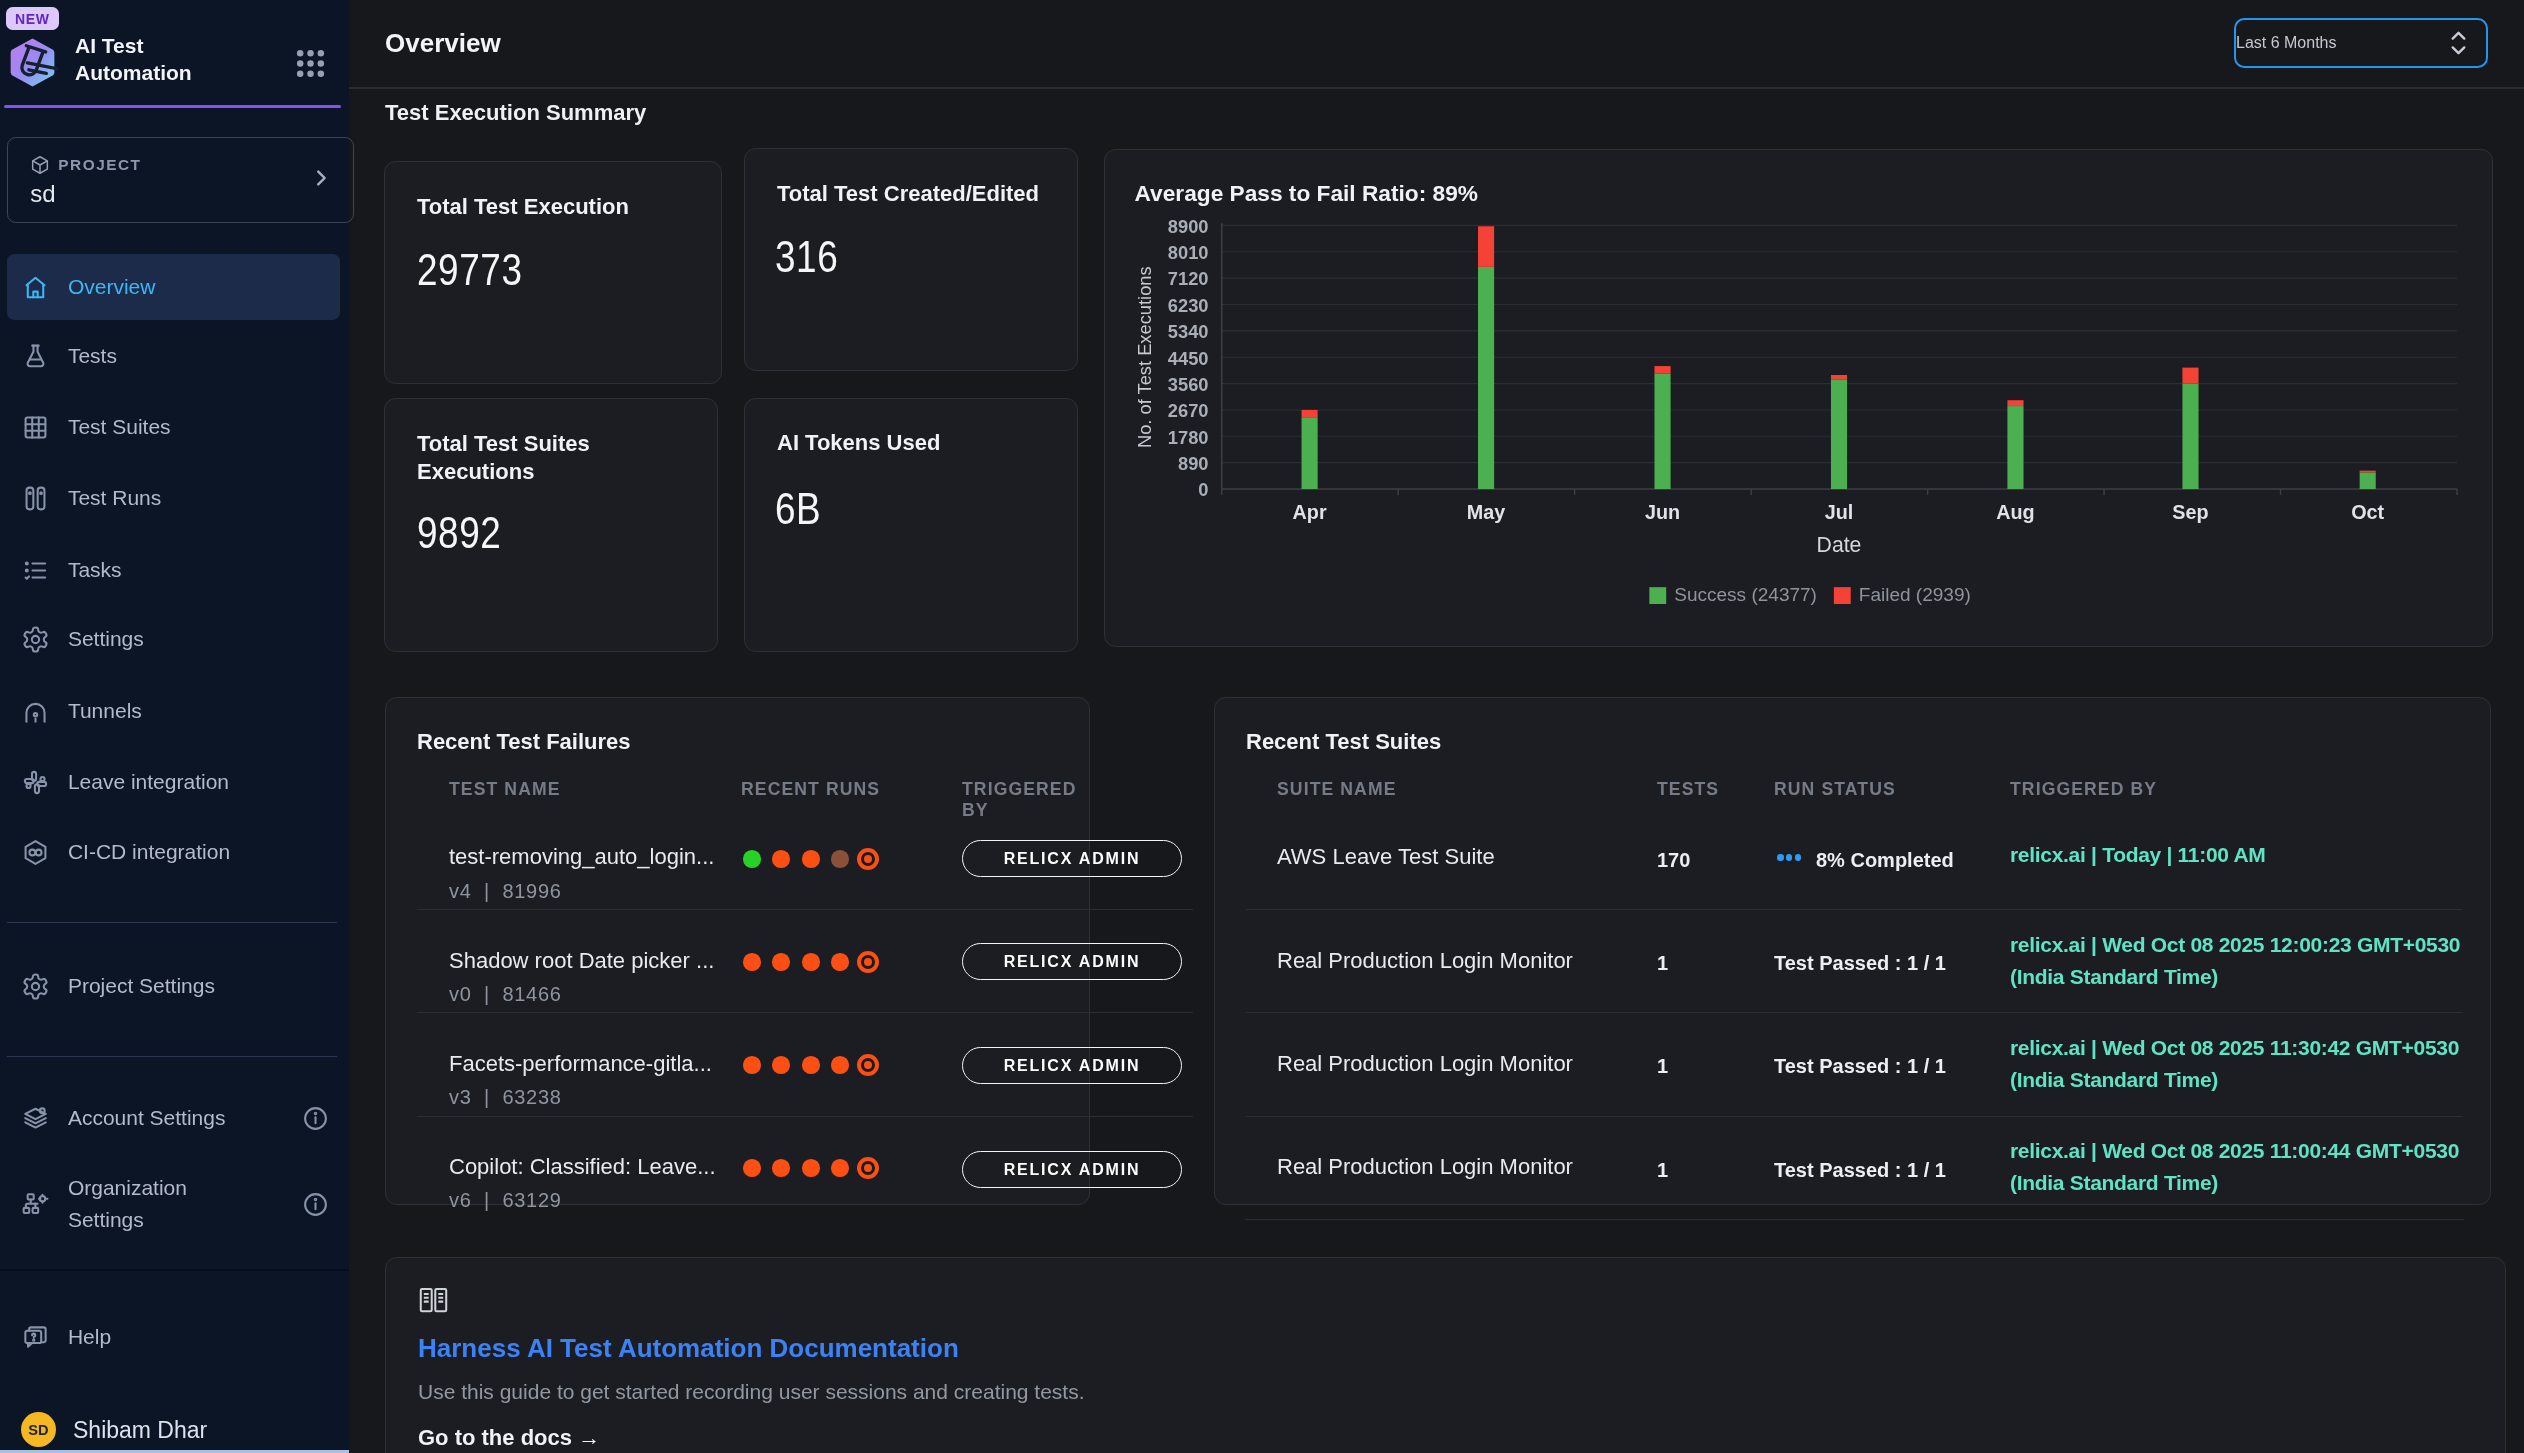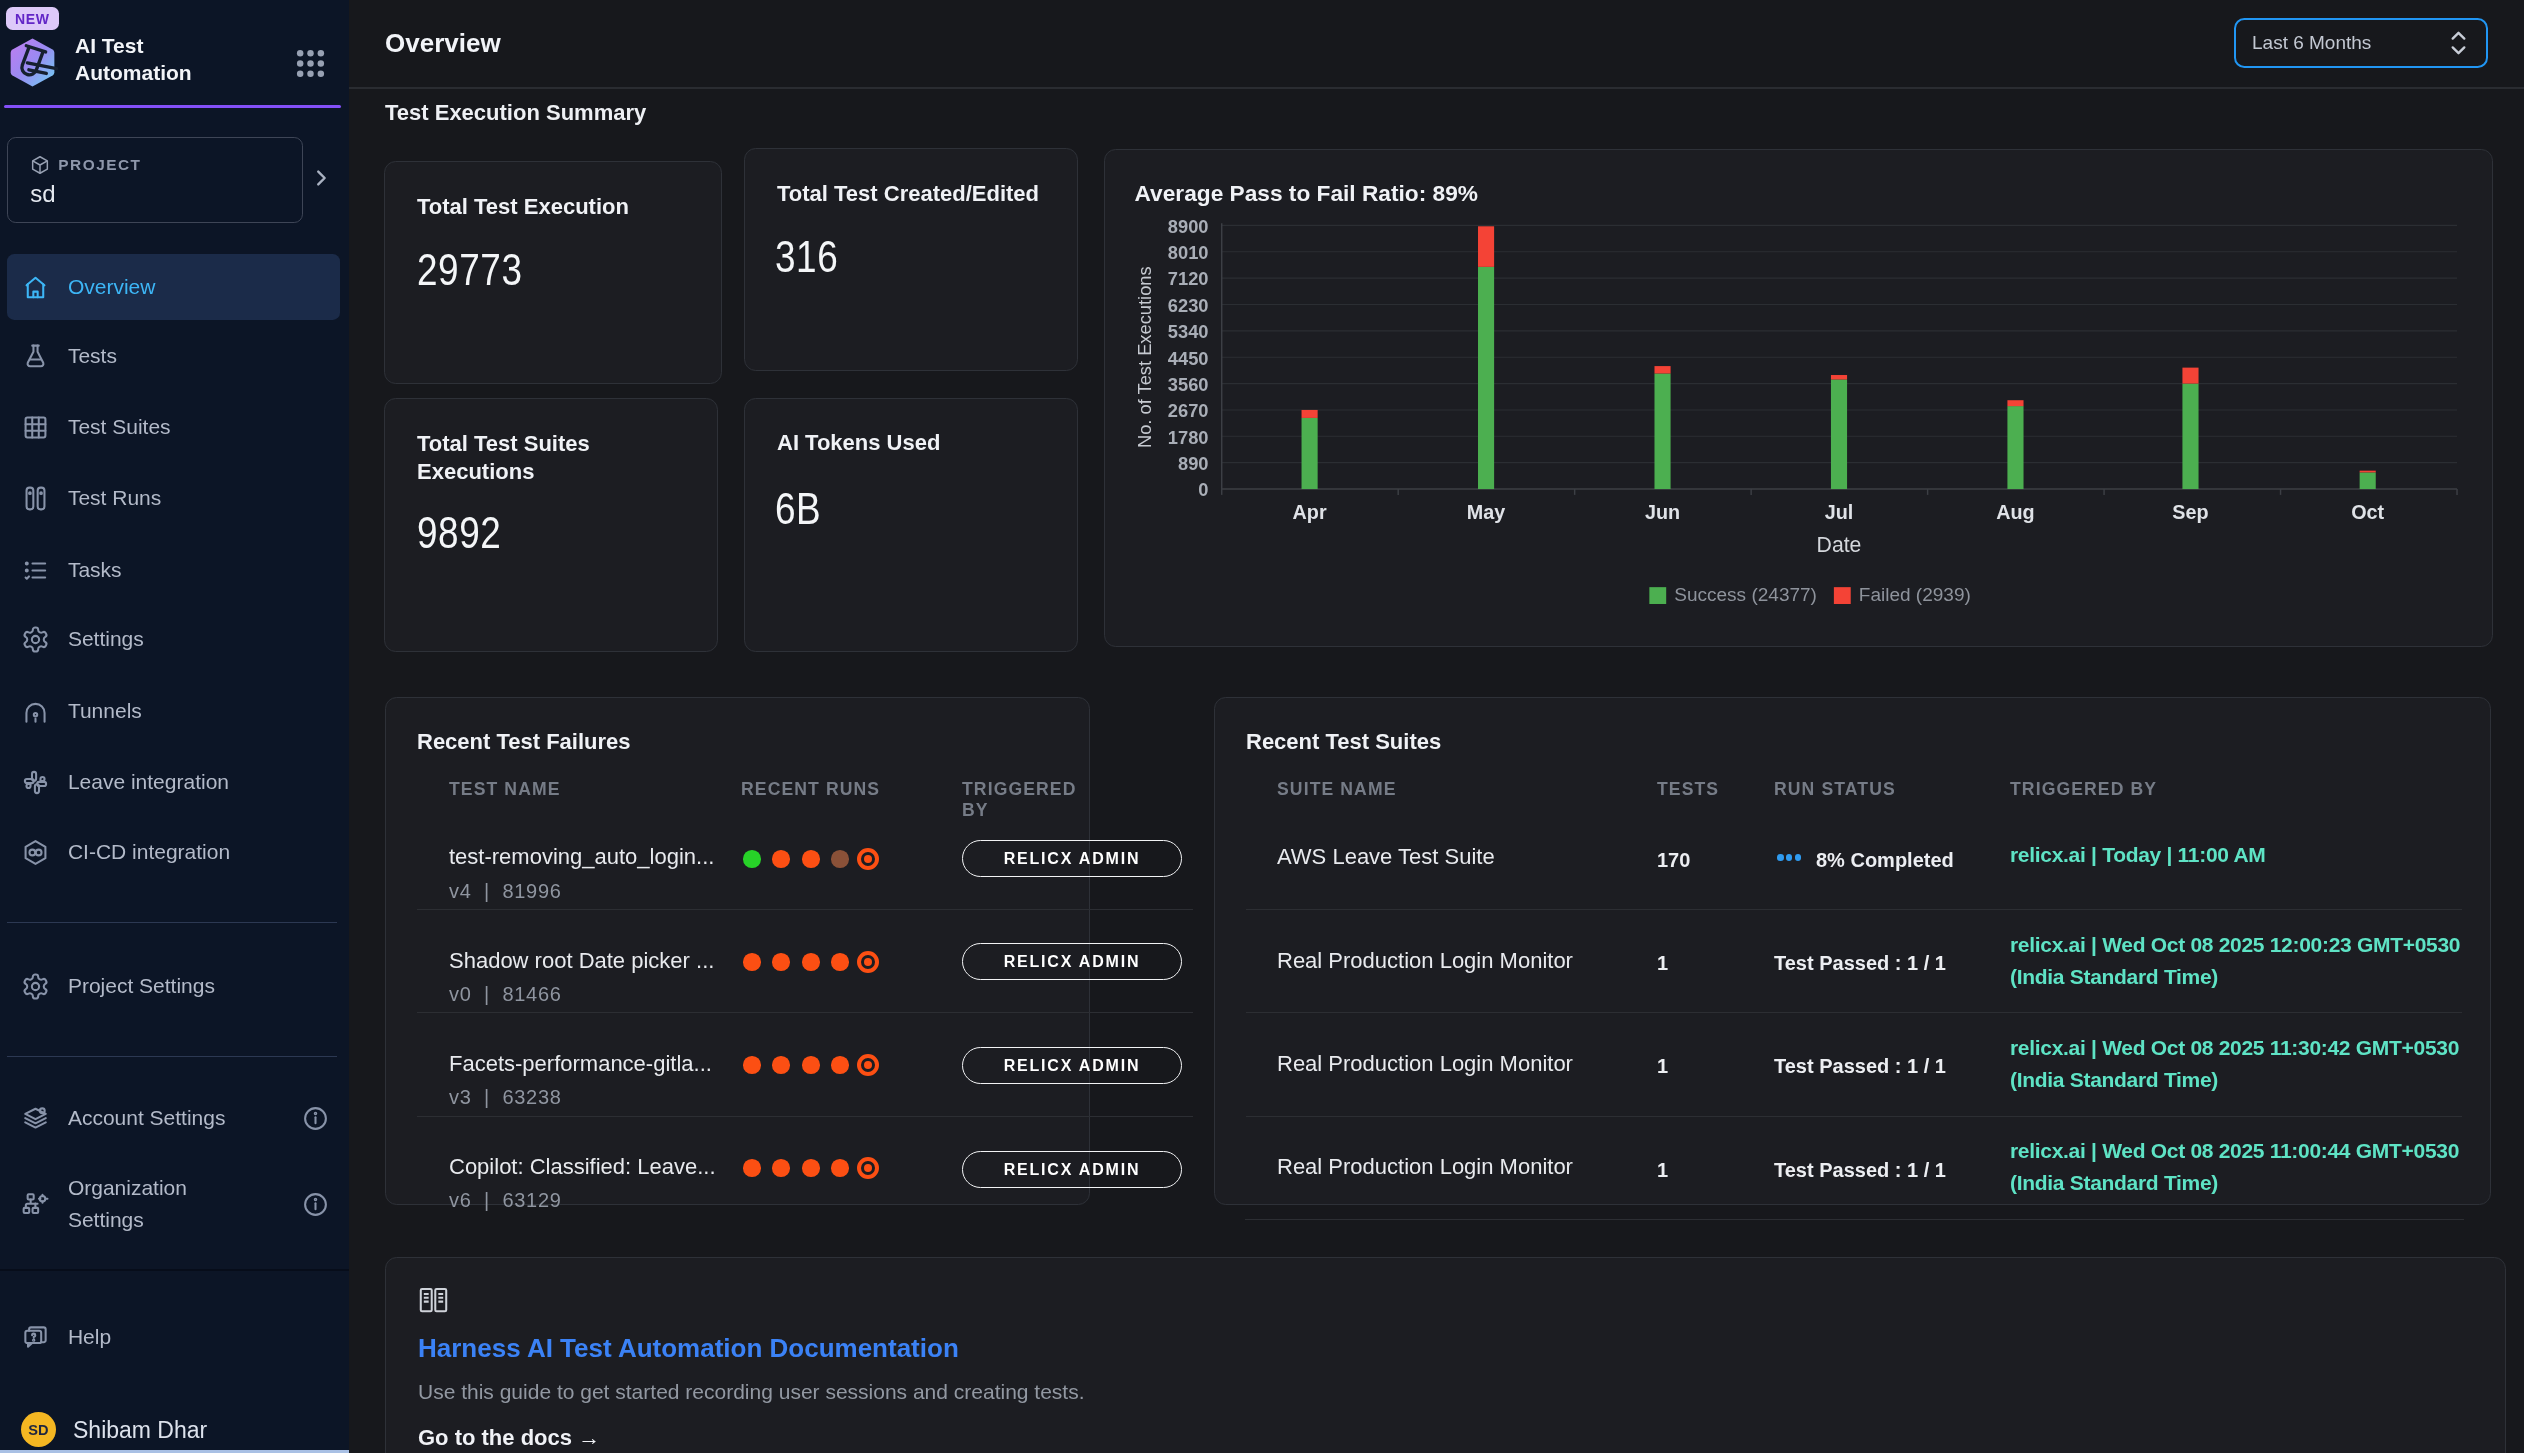--- a/index.html
+++ b/index.html
@@ -53,21 +53,21 @@
         <circle cx="7" cy="21" r="4.4"></circle>
         <circle cx="21" cy="21" r="4.4"></circle>
         <circle cx="35" cy="21" r="4.4"></circle>
         <circle cx="7" cy="35" r="4.4"></circle>
         <circle cx="21" cy="35" r="4.4"></circle>
         <circle cx="35" cy="35" r="4.4"></circle>
       </g>
   </svg>
   <div class="abs" style="left:4.4px;top:105px;width:337px;height:2.9px;background:#8450f8;border-radius:1.5px"></div>
 
-  <div class="abs" style="left:7.3px;top:137px;width:296px;height:86px;border:1.5px solid #3e4556;border-radius:8.8px">
+  <div class="abs" style="left:7.3px;top:137px;width:347px;height:86px;border:1.5px solid #3e4556;border-radius:8.8px">
     <svg class="abs" style="left:20.5px;top:16px" width="22" height="22" viewBox="0 0 24 24">
         <g stroke="#98a1b3" fill="none" stroke-width="1.6" stroke-linejoin="round">
           <path d="M12 3 20 7.5v9L12 21 4 16.5v-9z"></path>
           <path d="M4 7.5 12 12l8-4.5M12 12v9"></path>
         </g>
       </svg>
     <div class="abs" style="left:50px;top:18.3px;font-size:15.4px;font-weight:bold;color:#8e97ab;letter-spacing:1.5px">PROJECT</div>
     <div class="abs" style="left:22px;top:42px;font-size:24px;color:#e5e9f0">sd</div>
     <svg class="abs" style="left:302px;top:29px" width="22" height="22" viewBox="0 0 24 24">
         <path d="M9 5l7 7-7 7" stroke="#aab2c2" stroke-width="2.6" fill="none" stroke-linecap="round" stroke-linejoin="round"></path>
@@ -199,21 +199,21 @@
       </svg>
       <span>Help</span>
     </div>
   <div class="abs" style="left:21px;top:1412px;width:35px;height:35px;border-radius:50%;background:#f5b722;color:#1d2540;font-size:14.6px;font-weight:bold;display:flex;align-items:center;justify-content:center">SD</div>
   <div class="abs" style="left:73px;top:1417px;font-size:23px;color:#dde2ec">Shibam Dhar</div>
   <div class="abs" style="left:0;top:1450px;width:349px;height:2.9px;background:#a9c0e4"></div>
 </div>
 
 <div class="abs" style="left:385px;top:28px;font-size:26px;font-weight:bold;color:#f2f4f8">Overview</div>
 <div class="abs" style="left:2234px;top:17.6px;width:254px;height:50px;border:2.2px solid #2196f3;border-radius:10.3px;background:#17181c;display:flex;align-items:center">
-  <span style="margin-left:16px;font-size:19px;color:#c3c8d2">Last 6 Months</span>
+  <span style="font-size:16px;color:#c3c8d2">Last 6 Months</span>
   <svg style="position:absolute;right:14.6px" width="25" height="32" viewBox="0 0 34 44">
       <g stroke="#c8cdd7" stroke-width="3.2" fill="none" stroke-linecap="round" stroke-linejoin="round">
         <path d="M9 16 17 8l8 8"></path>
         <path d="M9 28l8 8 8-8"></path>
       </g>
     </svg>
 </div>
 <div class="abs" style="left:349px;top:87px;width:2176px;height:1.5px;background:#2a2c31"></div>
 <div class="abs" style="left:385px;top:100px;font-size:22px;font-weight:bold;color:#eef0f4">Test Execution Summary</div>
 

